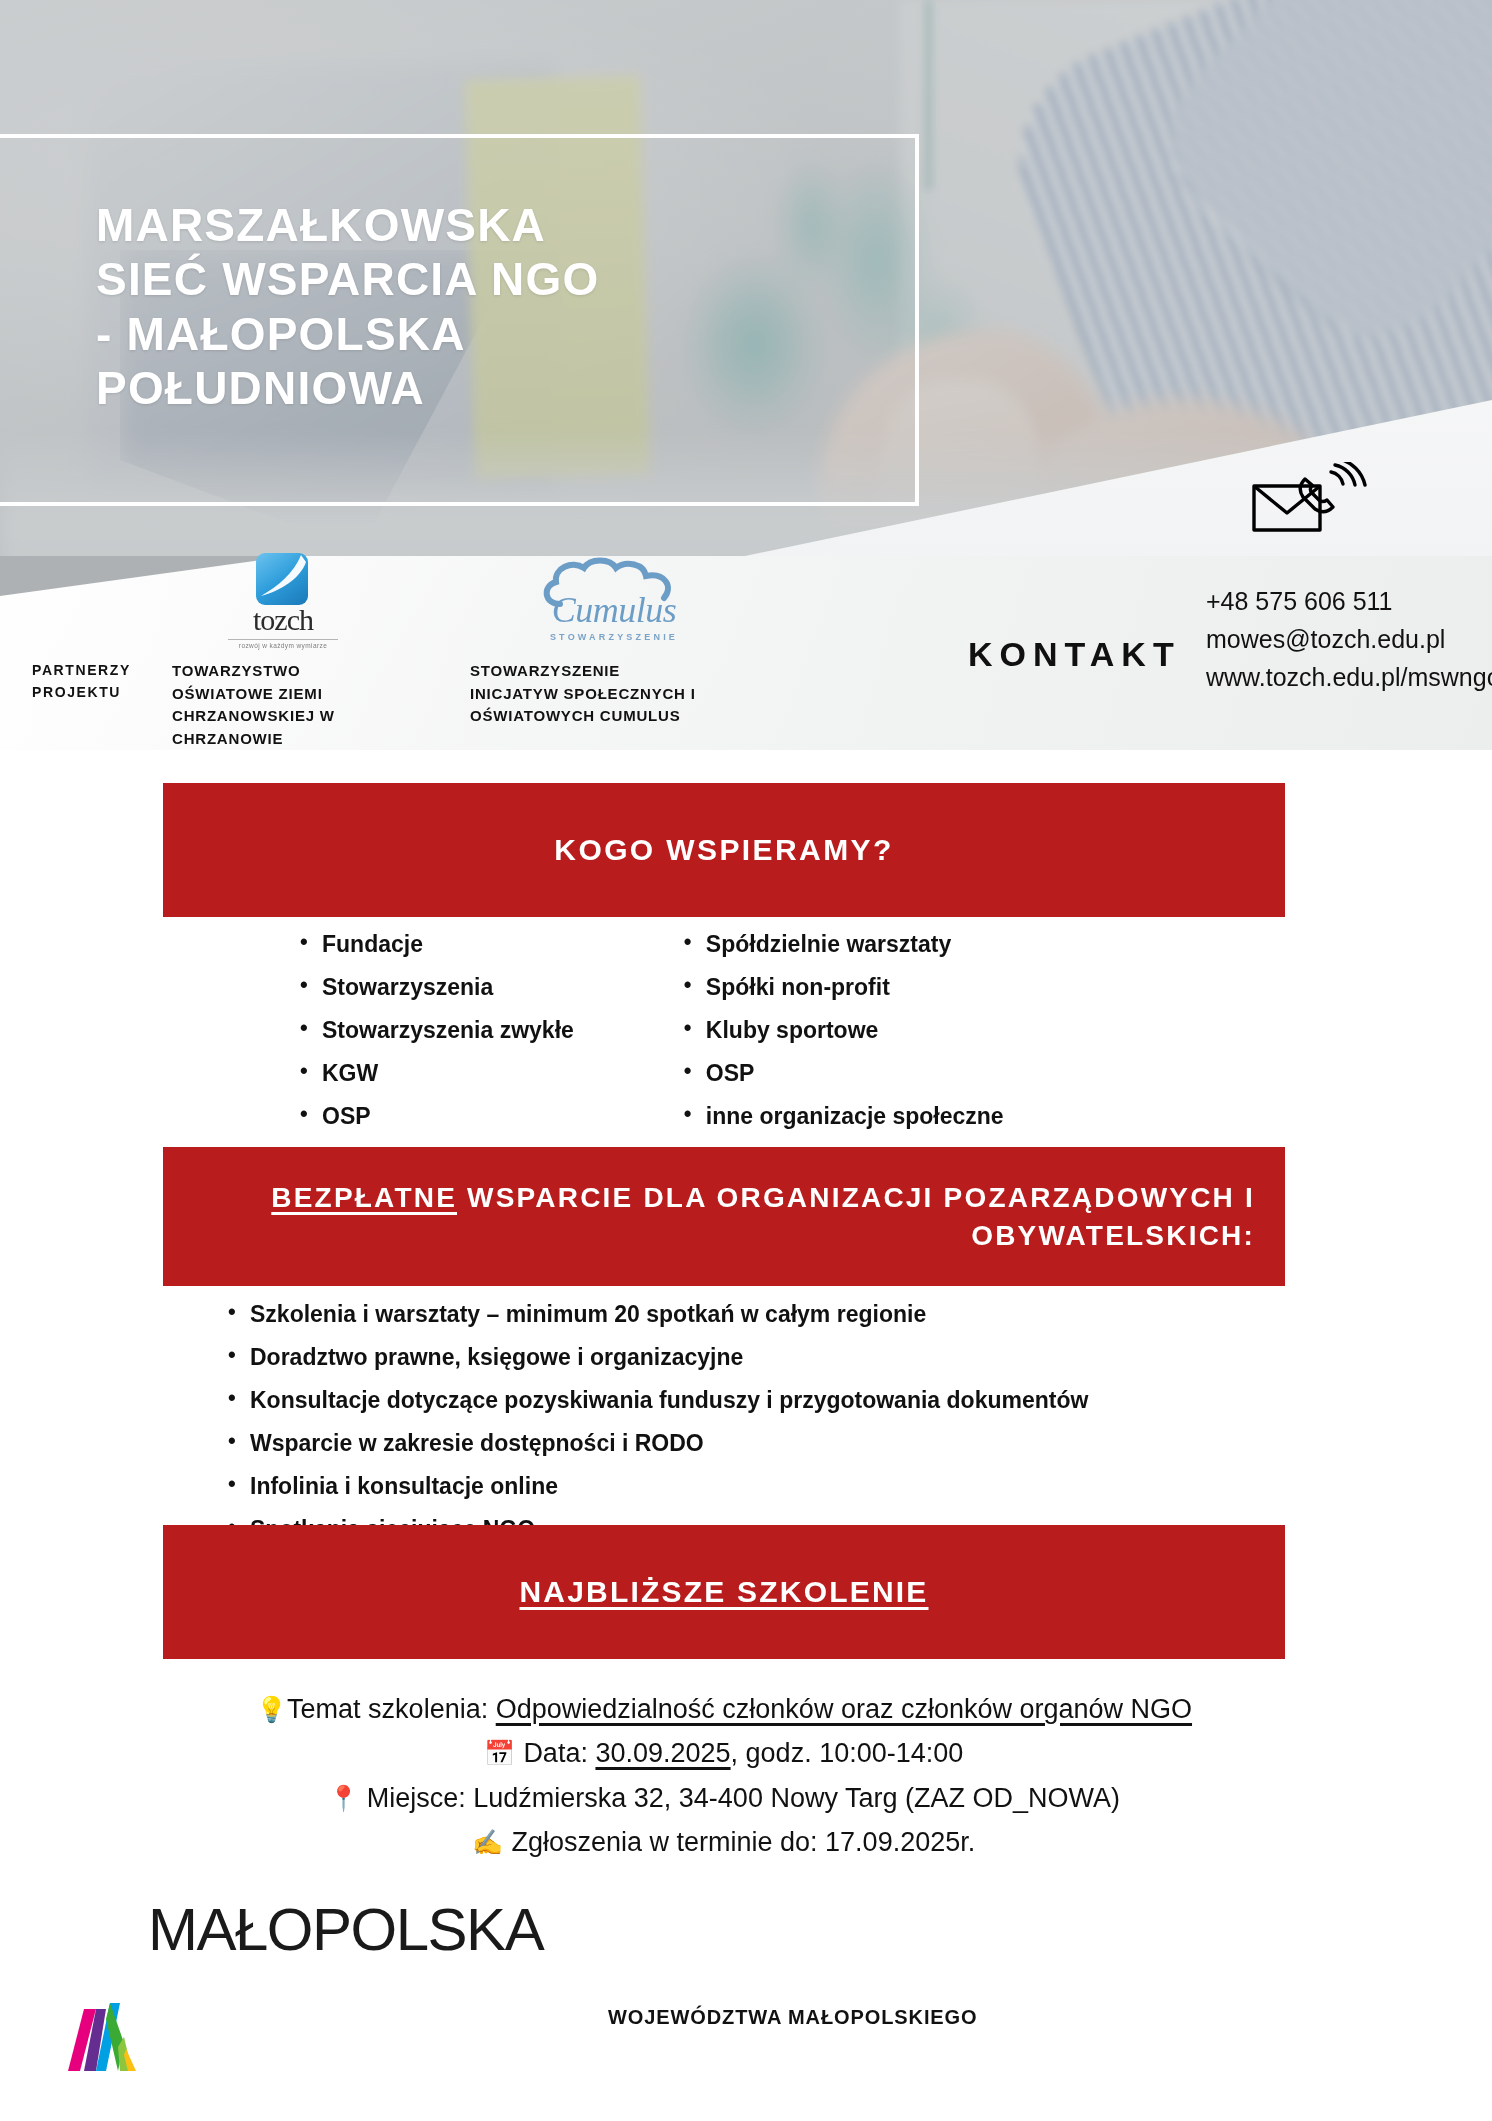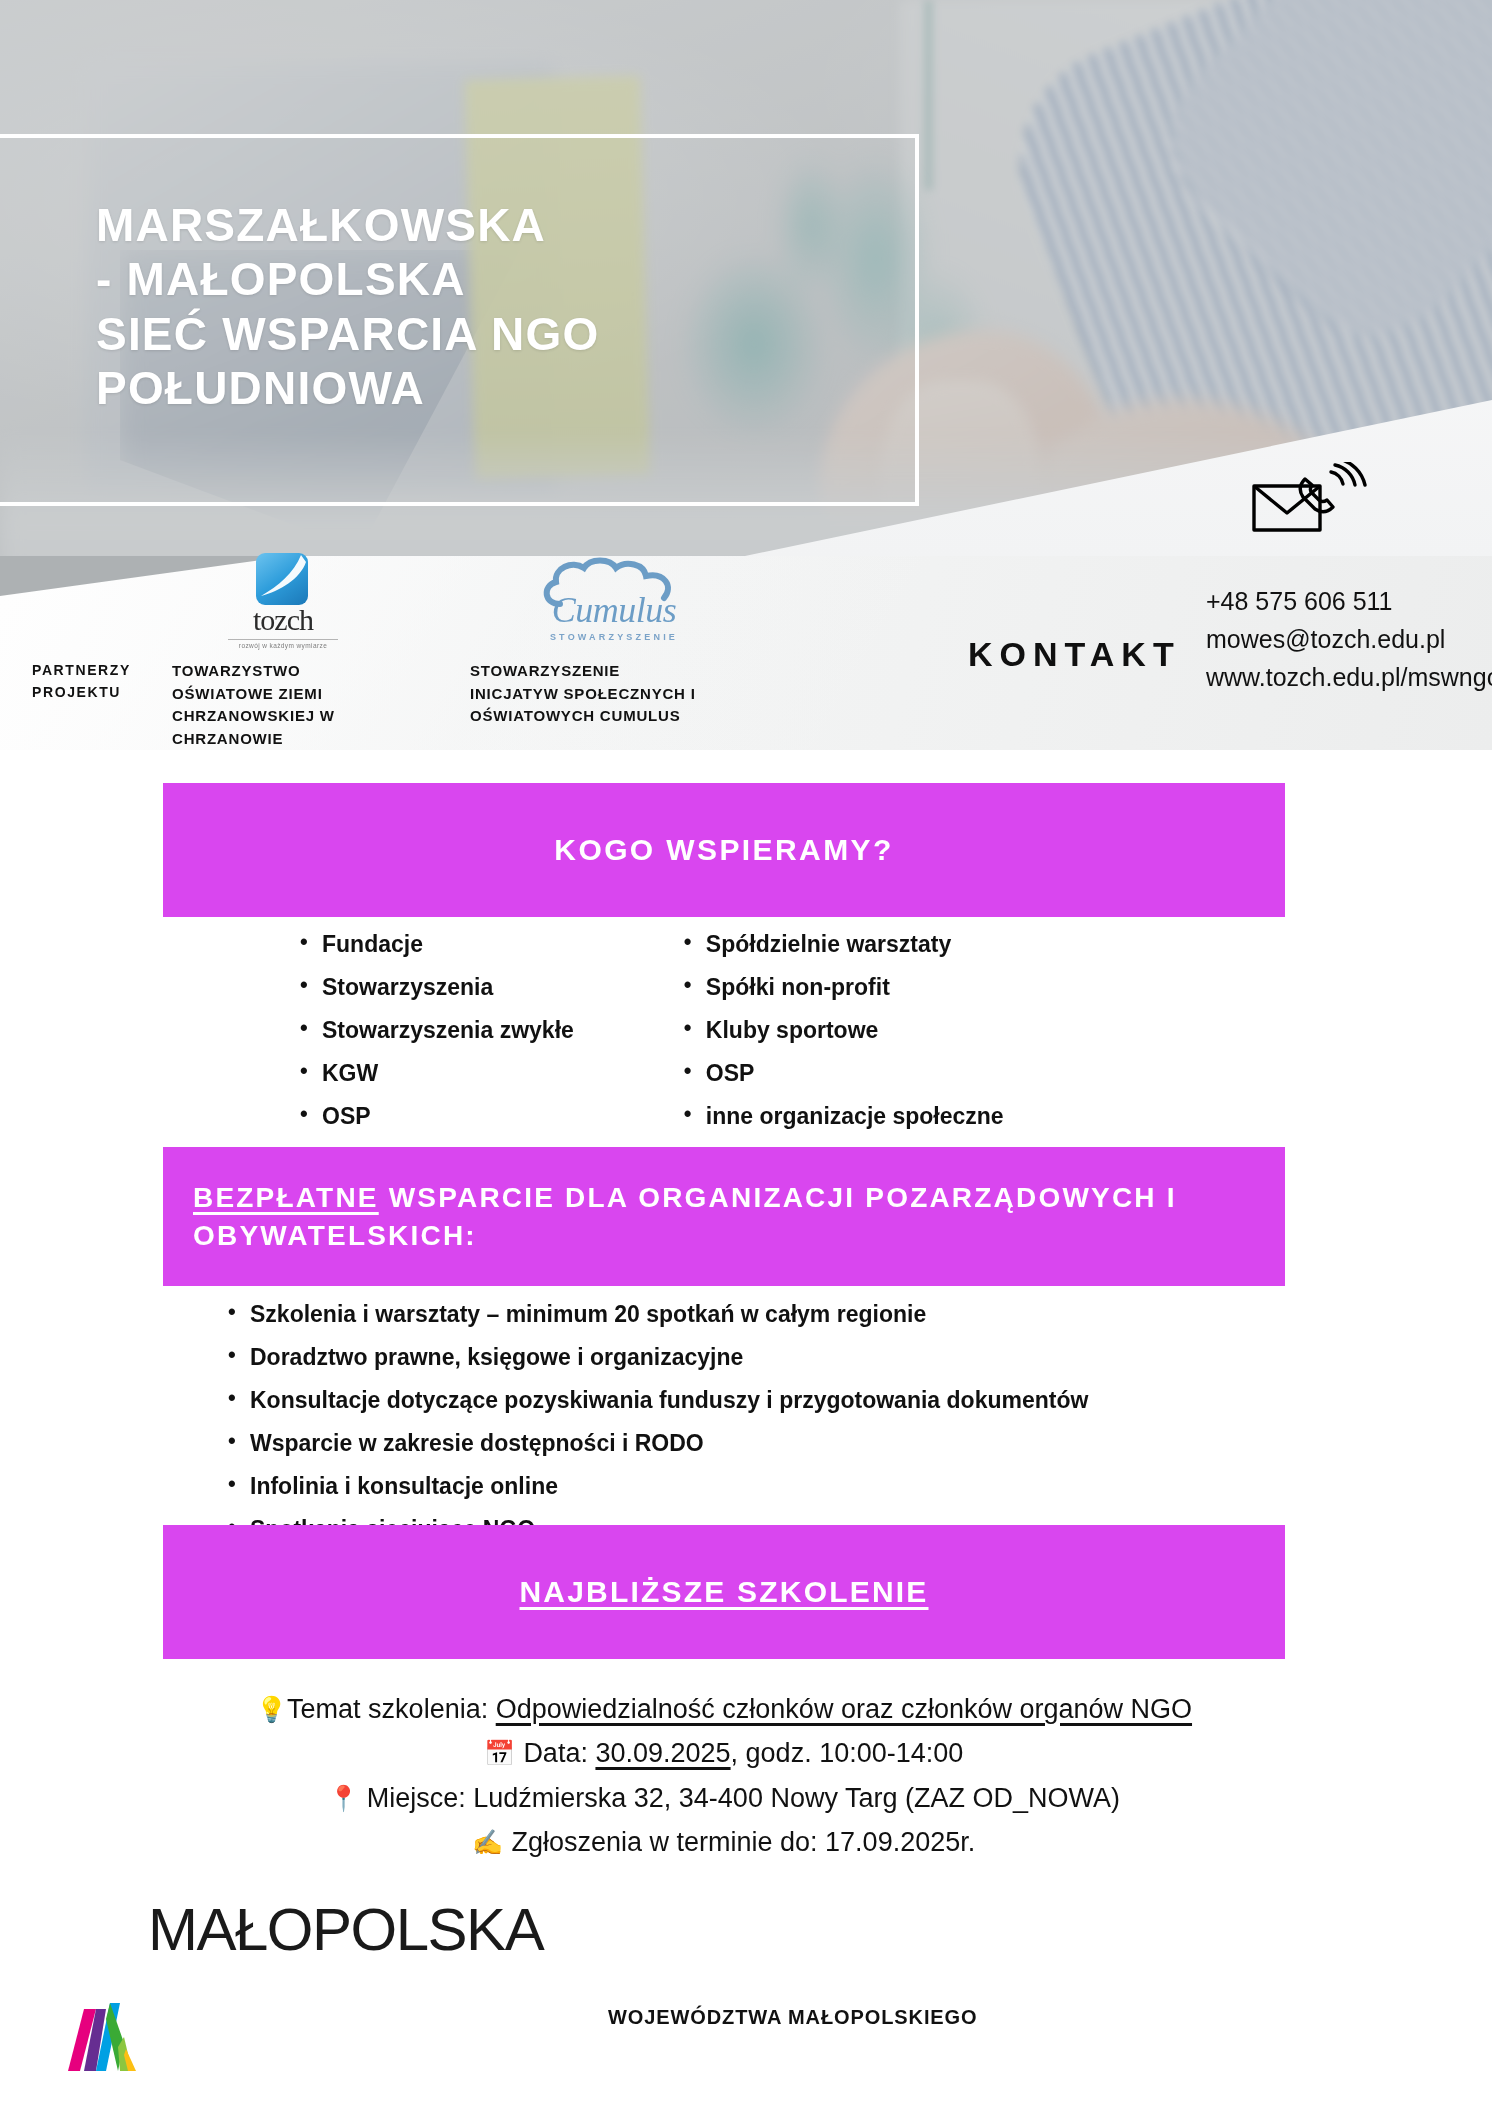--- a/index.html
+++ b/index.html
@@ -236,24 +236,24 @@
   .contact-icons { position:absolute; left:1245px; top:462px; width:130px; height:76px; }
   .contact-lines {
     position:absolute; left:1206px; top:582px;
     font-size:25px; line-height:1.52; color:#111; font-weight:500;
   }
   .contact-lines div { white-space:nowrap; }
 
   
   .blue-bar {
     position:absolute;
-    background:#d946ef;
+    background:#b91c1c;
     color:#ffffff;
     display:flex; align-items:center; justify-content:center;
-    text-align:left;
+    text-align:right;
     font-weight:bold;
     text-transform:uppercase;
   }
   #bar-kogo {
     left:163px; top:783px; width:1122px; height:134px;
     font-size:30px; letter-spacing:2.4px;
   }
   #bar-bezplatne {
     left:163px; top:1147px; width:1122px; height:139px;
     font-size:28px; letter-spacing:2.2px; line-height:1.35;
@@ -335,22 +335,22 @@
       <div class="ph-hand-b"></div>
       <div class="ph-fingers"></div>
       <div class="ph-desk"></div>
     </div>
     <div class="hero-veil"></div>
     <div class="hero-wedge"></div>
     <div class="hero-frame"></div>
 
     <div class="hero-title">
       <div>MARSZAŁKOWSKA</div>
+      <div>SIEĆ WSPARCIA NGO</div>
       <div>- MAŁOPOLSKA</div>
-      <div>SIEĆ WSPARCIA NGO</div>
       <div>POŁUDNIOWA</div>
     </div>
   </div>
 
   <div class="band">
     <div class="band-diag"></div>
     <div class="band-shade"></div>
   </div>
 
   <div class="partners-label">PARTNERZY PROJEKTU</div>

